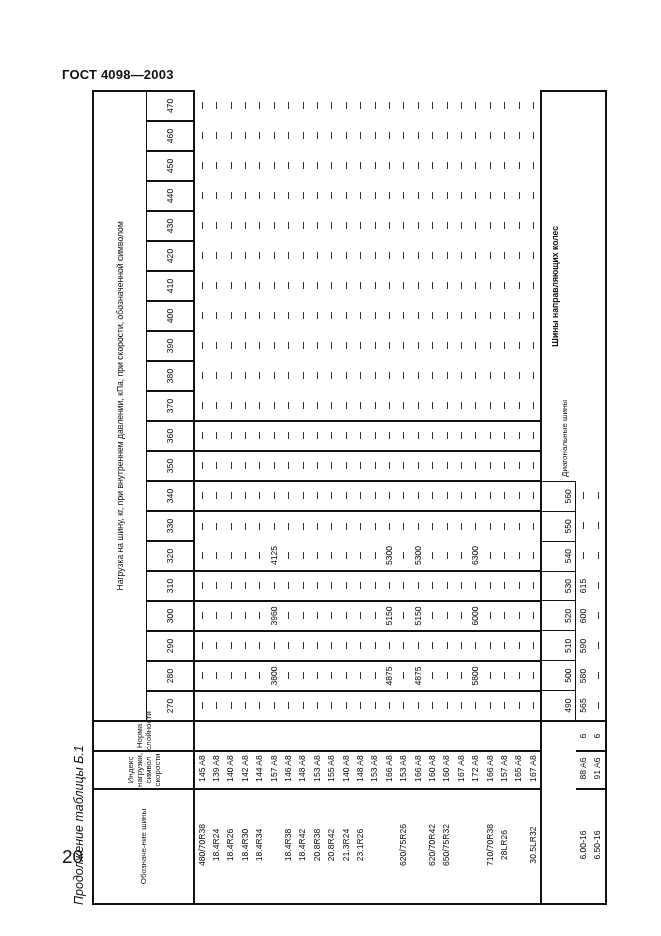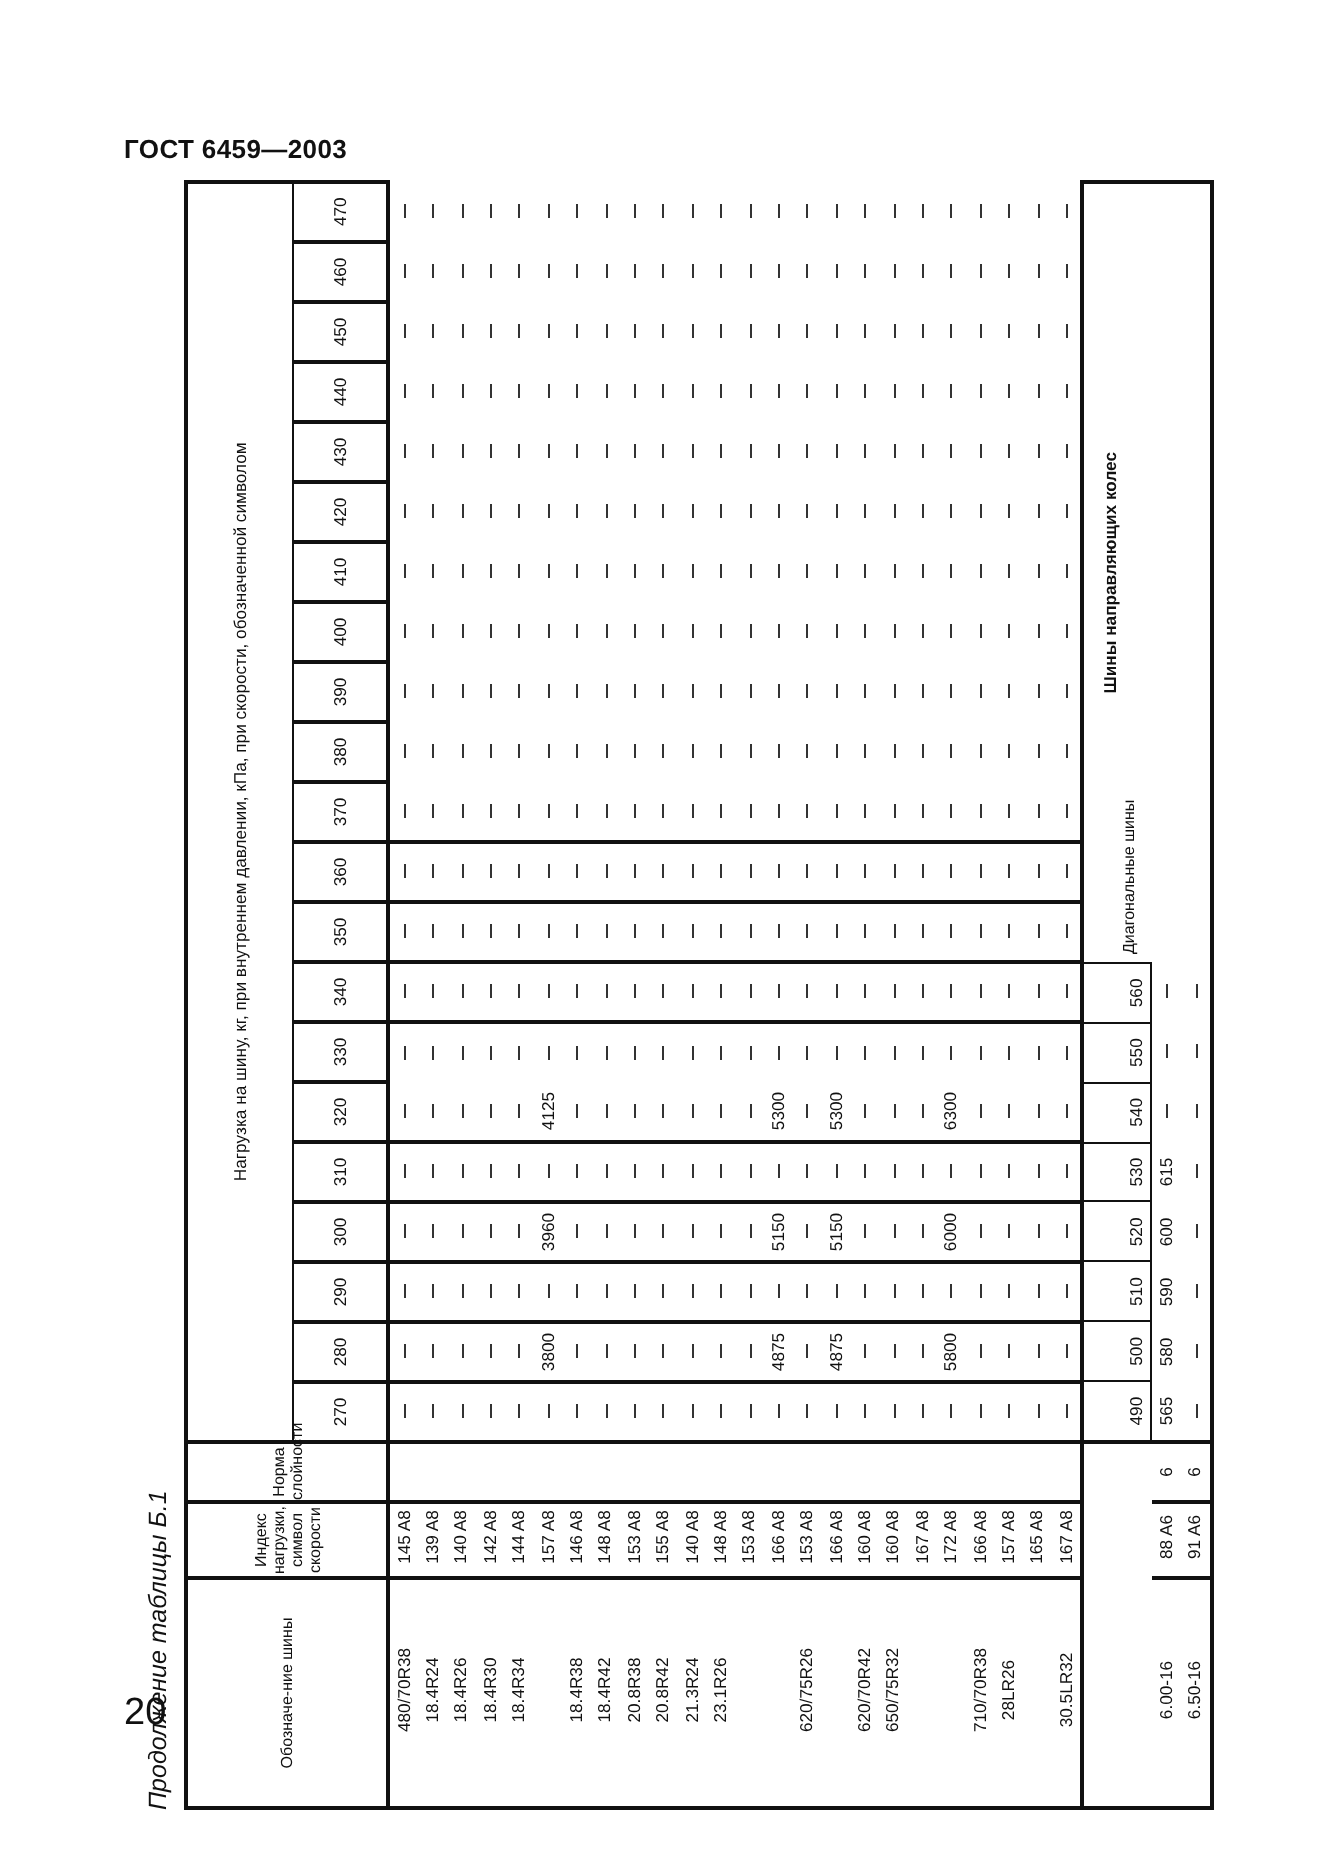--- a/index.html
+++ b/index.html
@@ -27,21 +27,21 @@
   td.pv.thick { border-right:2px solid #111 !important; }
   .dash { display:inline-block; width:7px; height:1px; background:#333; vertical-align:middle; }
   tr.sec td { height:34px; }
   .sec-title { font-weight:bold; font-size:8.6px; }
   .sec-sub { font-size:8px; }
   tr.last td { border-bottom:2px solid #111 !important; }
 </style>
 </head>
 <body>
 
-<div class="doc-header">ГОСТ 6459—2003</div>
+<div class="doc-header">ГОСТ 4098—2003</div>
 <div class="page-num">20</div>
 <div class="caption">Продолжение таблицы Б.1</div>
 
 <div class="rot">
   <table class="t" id="tbl">
     <colgroup>
       <col class="c-des">
         <col class="c-idx">
         <col class="c-norm">
       <col class="c-p">

